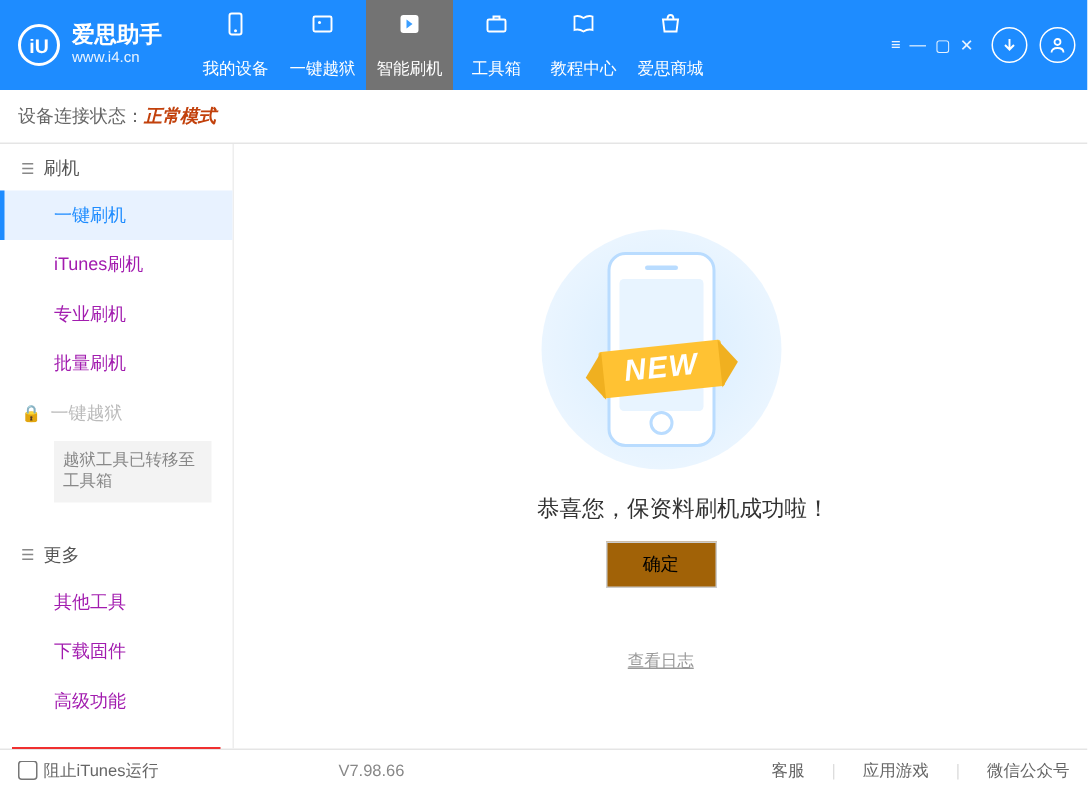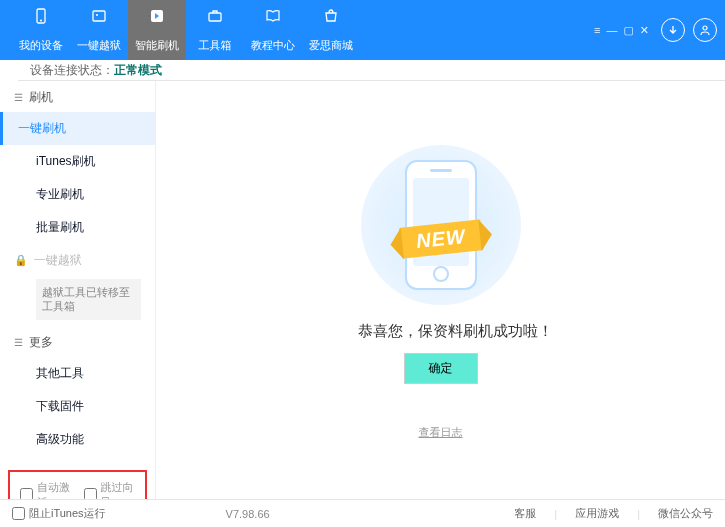--- a/index.html
+++ b/index.html
@@ -15,67 +15,74 @@
 .nav { display: flex; height: 100%; }
 .nav-item { display: flex; flex-direction: column; align-items: center; justify-content: center; width: 58px; height: 100%; font-size: 11px; cursor: pointer; gap: 13px; }
 .nav-item.active { background: #737373; }
 .nav-icon { width: 18px; height: 18px; display: flex; align-items: center; justify-content: center; }
 .header-right { margin-left: auto; display: flex; align-items: center; gap: 8px; }
 .win-ctrls { display: flex; gap: 6px; margin-right: 4px; font-size: 11px; }
 .win-ctrls span { cursor: pointer; opacity: .9; }
 .hdr-circle { width: 24px; height: 24px; border: 1.5px solid #fff; border-radius: 50%; display: flex; align-items: center; justify-content: center; cursor: pointer; }
 
 
-.status-bar { height: 21px; border-bottom: 1px solid #e5e5e5; display: flex; align-items: center; padding: 0 12px; color: #666; font-size: 12px; margin-left: 18px; }
-.status-bar b { color: #0f766e; }
+.status-bar { height: 36px; border-bottom: 1px solid #e5e5e5; display: flex; align-items: center; padding: 0 12px; color: #666; font-size: 12px; }
+.status-bar b { color: #c2410c; font-style: italic; }
 
 
 .body { flex: 1; display: flex; overflow: hidden; }
 
 
 .sidebar { width: 156px; border-right: 1px solid #eee; display: flex; flex-direction: column; overflow-y: auto; }
 .side-section { padding: 8px 0 6px 14px; display: flex; align-items: center; gap: 6px; color: #555; font-size: 12px; }
 .side-section .chev { color: #888; font-size: 10px; }
-.side-item { padding: 8px 0 8px 36px; font-size: 12px; color: #0f172a; cursor: pointer; }
-.side-item.active { background: #e8f2ff; color: #1e8cff; border-left: 3px solid #1e8cff; padding-left: 15px; }
-.side-note { margin: 4px 14px 6px 36px; background: #f3f3f3; padding: 6px; font-size: 11px; color: #888; line-height: 1.3; }
+.side-item { padding: 8px 0 8px 36px; font-size: 12px; color: #a21caf; cursor: pointer; }
+.side-item.active { background: #e8f2ff; color: #1e8cff; border-left: 3px solid #1e8cff; padding-left: 33px; }
+.side-note { margin: 4px 14px 19px 36px; background: #f3f3f3; padding: 6px; font-size: 11px; color: #888; line-height: 1.3; }
 .lock-section { color: #bbb; }
 .lock-section .lock { font-size: 11px; }
 .side-hr { height: 1px; background: #eee; margin: 4px 12px; }
 .checkbox-row { display: flex; gap: 12px; padding: 8px 10px; border: 2px solid #f03030; margin: 6px 8px; font-size: 11px; color: #999; align-items: center; }
 .checkbox-row label { display: flex; align-items: center; gap: 4px; }
 
 
 .main { flex: 1; display: flex; flex-direction: column; align-items: center; justify-content: center; gap: 12px; }
 .illus { width: 210px; height: 170px; position: relative; display: flex; align-items: center; justify-content: center; }
 .circle-bg { width: 160px; height: 160px; border-radius: 50%; background: radial-gradient(circle,#d6ecff 0%,#eaf5ff 70%,transparent 100%); display: flex; align-items: center; justify-content: center; }
 .phone { width: 72px; height: 130px; background: #fff; border: 2px solid #b9dcff; border-radius: 12px; position: relative; }
 .phone::before { content:""; position:absolute; top:7px; left:50%; transform:translateX(-50%); width:22px; height:3px; background:#b9dcff; border-radius:2px; }
 .phone::after { content:""; position:absolute; bottom:6px; left:50%; transform:translateX(-50%); width:12px; height:12px; border:2px solid #b9dcff; border-radius:50%; }
 .phone .screen { position:absolute; top:16px; bottom:22px; left:6px; right:6px; background:#e8f4ff; border-radius:3px; }
 .ribbon { position: absolute; left: 50%; top: 58%; transform: translate(-50%,-50%) rotate(-6deg); background: #ffc233; color: #fff; font-weight: bold; font-style: italic; font-size: 20px; padding: 4px 16px; letter-spacing: 1px; border-radius: 2px; }
 .ribbon::before, .ribbon::after { content:""; position:absolute; top:0; width:0; height:0; border-top:16px solid transparent; border-bottom:16px solid transparent; }
 .ribbon::before { left:-10px; border-right:12px solid #f0b020; }
 .ribbon::after { right:-10px; border-left:12px solid #f0b020; }
 .msg { font-size: 15px; color: #333; margin-left: 30px; }
-.btn-confirm { padding: 6px 24px; border: 1px solid #ccc; background: #5eead4; font-size: 12px; cursor: pointer; }
+.btn-confirm { padding: 6px 24px; border: 1px solid #ccc; background: #a16207; font-size: 12px; cursor: pointer; }
 .log-link { color: #999; font-size: 11px; cursor: pointer; text-decoration: underline; margin-top: 29px; }
 
 
 .footer { height: 28px; border-top: 1px solid #e5e5e5; display: flex; align-items: center; padding: 0 12px; font-size: 11px; color: #666; }
 .footer label { display: flex; align-items: center; gap: 4px; }
 .footer .spacer { flex: 1; }
 .footer .ver { margin-right: auto; margin-left: 120px; color: #888; }
 .footer .flink { margin-left: 18px; cursor: pointer; }
 .footer .sep { margin-left: 18px; color: #ddd; }
 </style>
 </head>
 <body>
 
 <div class="header">
+  <div class="logo-area">
+    <div class="logo-circle">iU</div>
+    <div class="logo-text">
+      <span class="title">爱思助手</span>
+      <span class="url">www.i4.cn</span>
+    </div>
+  </div>
   <div class="nav">
     <div class="nav-item">
       <span class="nav-icon">
           <svg width="18" height="18" viewBox="0 0 18 18">
             <rect x="5" y="2" width="8" height="14" rx="1.5" fill="none" stroke="#fff" stroke-width="1.3"></rect>
             <circle cx="9" cy="13.5" r="1" fill="#fff"></circle>
           </svg>
         </span>
       <span>我的设备</span>
     </div>

